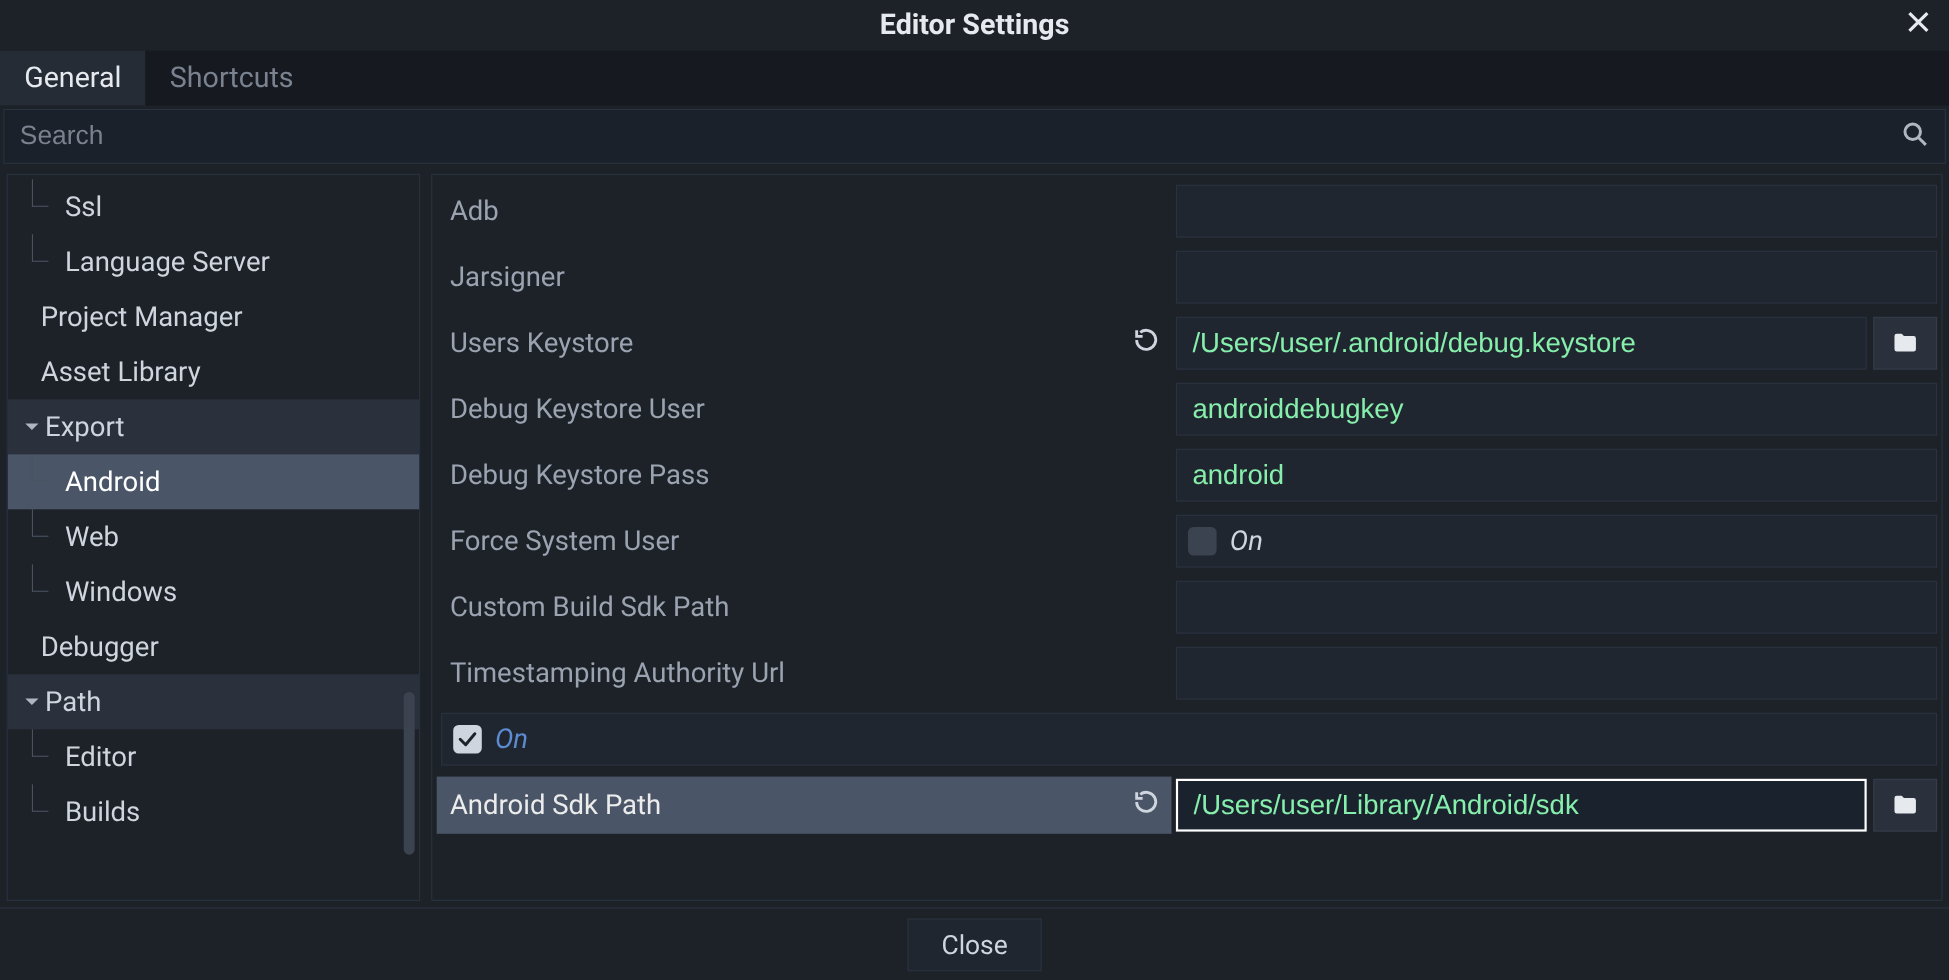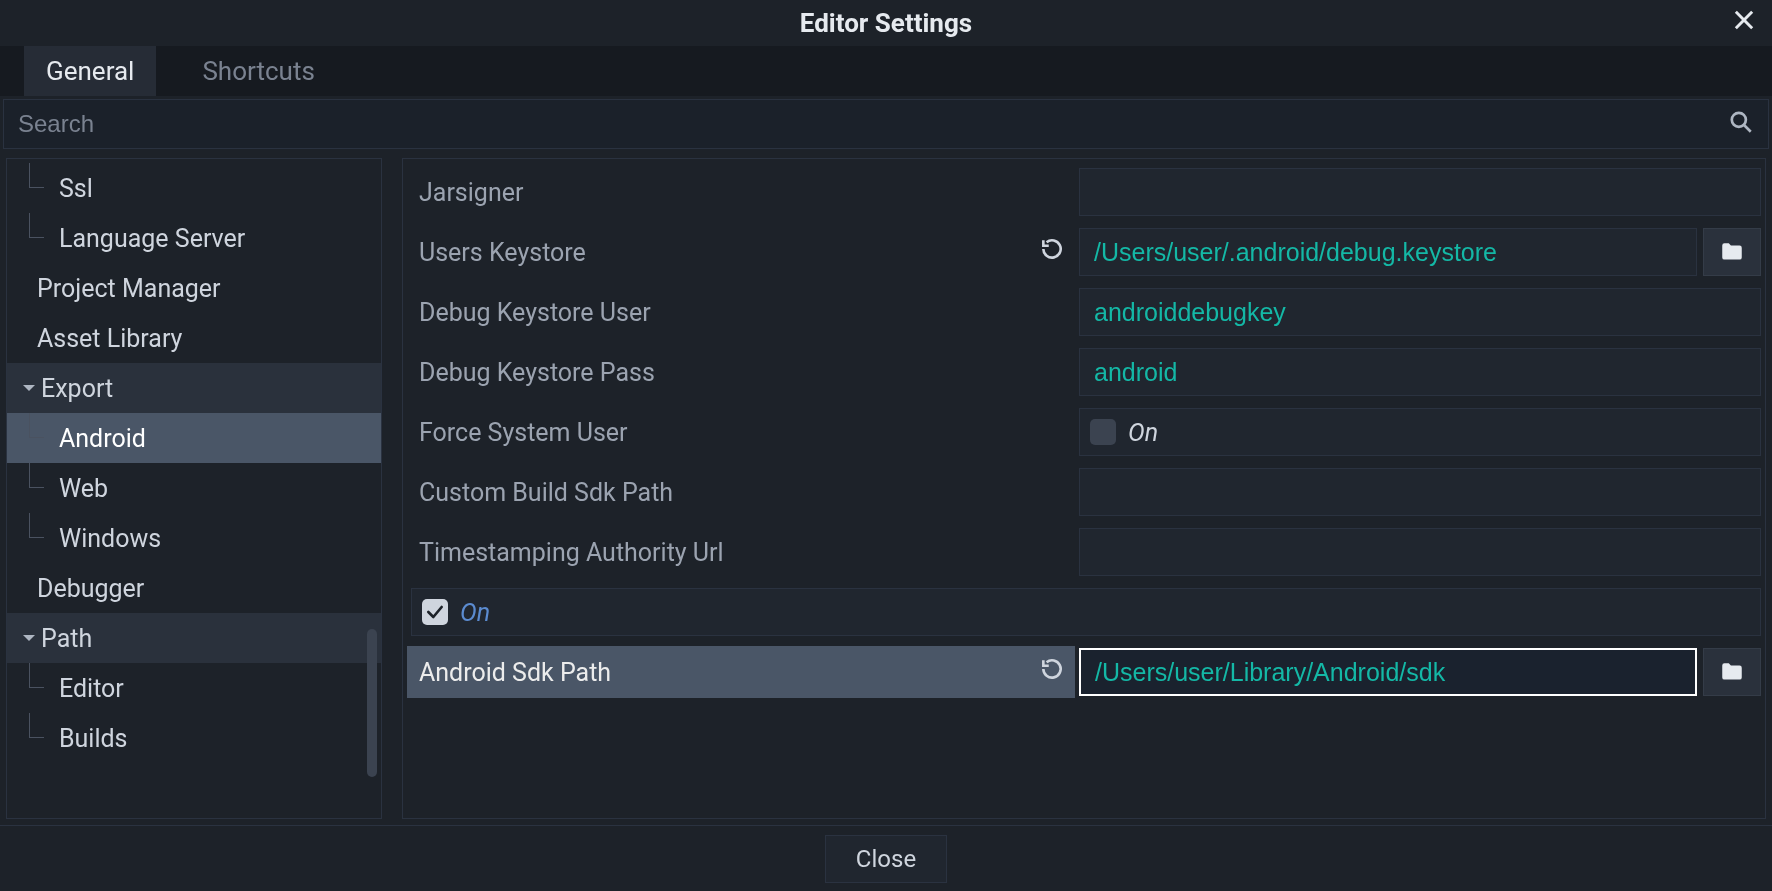--- a/index.html
+++ b/index.html
@@ -37,21 +37,20 @@
   display: flex;
   align-items: stretch;
 }
 .tab {
   padding: 0 22px;
   display: flex;
   align-items: center;
   font-size: 26px;
   color: #7a8290;
   cursor: pointer;
-  margin-left: 24px;
 }
 .tab.active {
   background: #262c36;
   color: #e6eaef;
 }
 
 
 .searchbar {
   height: 50px;
   background: #1b212a;
@@ -71,21 +70,21 @@
 }
 .searchbar input::placeholder { color: #7a8290; }
 .search-icon { color: #aeb6c2; }
 .search-icon svg { width: 26px; height: 26px; }
 
 
 .body {
   flex: 1;
   display: flex;
   padding: 6px;
-  gap: 20px;
+  gap: 10px;
   min-height: 0;
 }
 .sidebar {
   width: 376px;
   border: 1px solid #2a3240;
   background: #1d2229;
   overflow: hidden;
   position: relative;
 }
 .sidebar-scroll {
@@ -173,21 +172,21 @@
   margin-left: 4px;
   display: flex;
   align-items: center;
   gap: 6px;
 }
 .text-field {
   flex: 1;
   height: 48px;
   background: #20262f;
   border: 1px solid #2a3240;
-  color: #14b8a6;
+  color: #86efac;
   font-size: 25px;
   padding: 0 14px;
   outline: none;
 }
 .text-field.focused {
   border: 2px solid #ffffff;
   background: #1a222e;
 }
 .checkbox-wrap {
   flex: 1;
@@ -324,20 +323,26 @@
           <div class="tree-row child">
               <span>Builds</span>
             </div>
         </div>
       </div>
       <div class="sidebar-scrollbar"></div>
     </div>
 
     <div class="content">
 
+      <div class="prop-row">
+        <div class="prop-label">Adb</div>
+        <div class="prop-value">
+            <input class="text-field" value="" style="">
+          </div>
+      </div>
 
       <div class="prop-row">
         <div class="prop-label">Jarsigner</div>
         <div class="prop-value">
             <input class="text-field" value="" style="">
           </div>
       </div>
 
       <div class="prop-row">
         <div class="prop-label">

